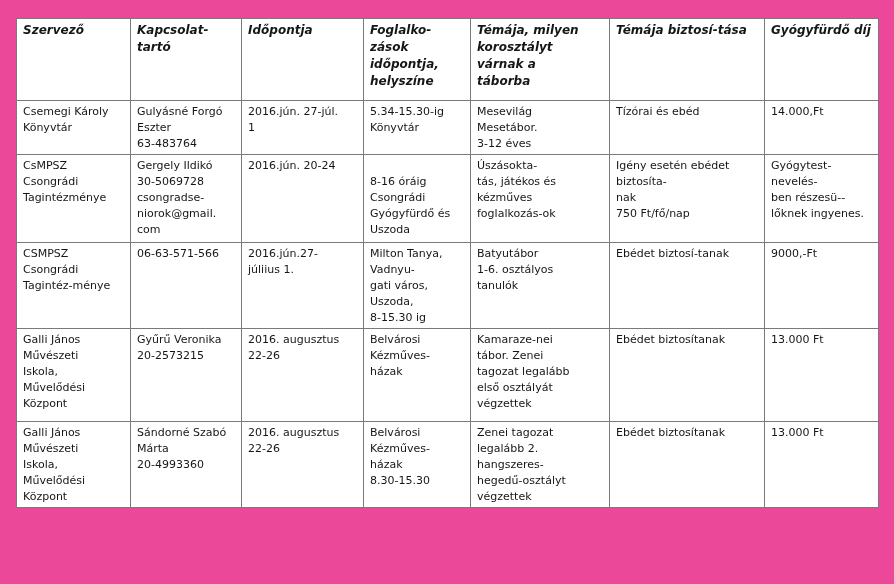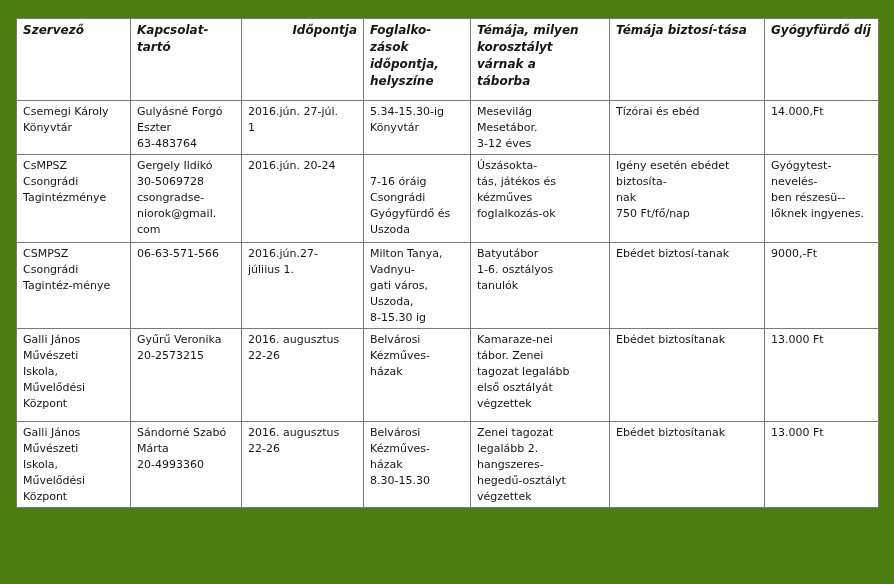--- a/index.html
+++ b/index.html
@@ -5,21 +5,21 @@
   html, body {
     margin: 0;
     padding: 0;
     background: #ffffff;
     font-family: "DejaVu Sans", "Liberation Sans", sans-serif;
   }
   .page {
     position: relative;
     width: 894px;
     height: 584px;
-    background: #4d7c0f;
+    background: #ec4899;
     overflow: hidden;
   }
   .doc {
     position: absolute;
     left: 16px;
     top: 18px;
   }
   table.camp-table {
     border-collapse: collapse;
     table-layout: fixed;
@@ -45,21 +45,21 @@
     font-size: 11px;
     line-height: 16px;
     font-weight: normal;
   }
   th {
     font-weight: bold;
     font-style: italic;
     font-size: 12px;
     line-height: 17px;
   }
-  th.align-right { text-align: right; }
+  th.align-right { text-align: left; }
 
   tr.rh  { height: 82px; }
   tr.r0  { height: 53px; }
   tr.r1  { height: 88px; }
   tr.r2  { height: 85px; }
   tr.r3  { height: 64px; }
   tr.r4  { height: 93px; }
   tr.r5  { height: 85px; }
 </style>
 </head>
@@ -116,21 +116,21 @@
           <td>CsMPSZ
 Csongrádi
 Tagintézménye</td>
           <td>Gergely Ildikó
 30-5069728
 csongradse-
 niorok@gmail.
 com</td>
           <td>2016.jún. 20-24</td>
           <td>
-7-16 óráig
+8-16 óráig
 Csongrádi
 Gyógyfürdő és
 Uszoda</td>
           <td>Úszásokta-
 tás, játékos és
 kézműves
 foglalkozás-ok</td>
           <td>Igény esetén ebédet
 biztosíta-
 nak

